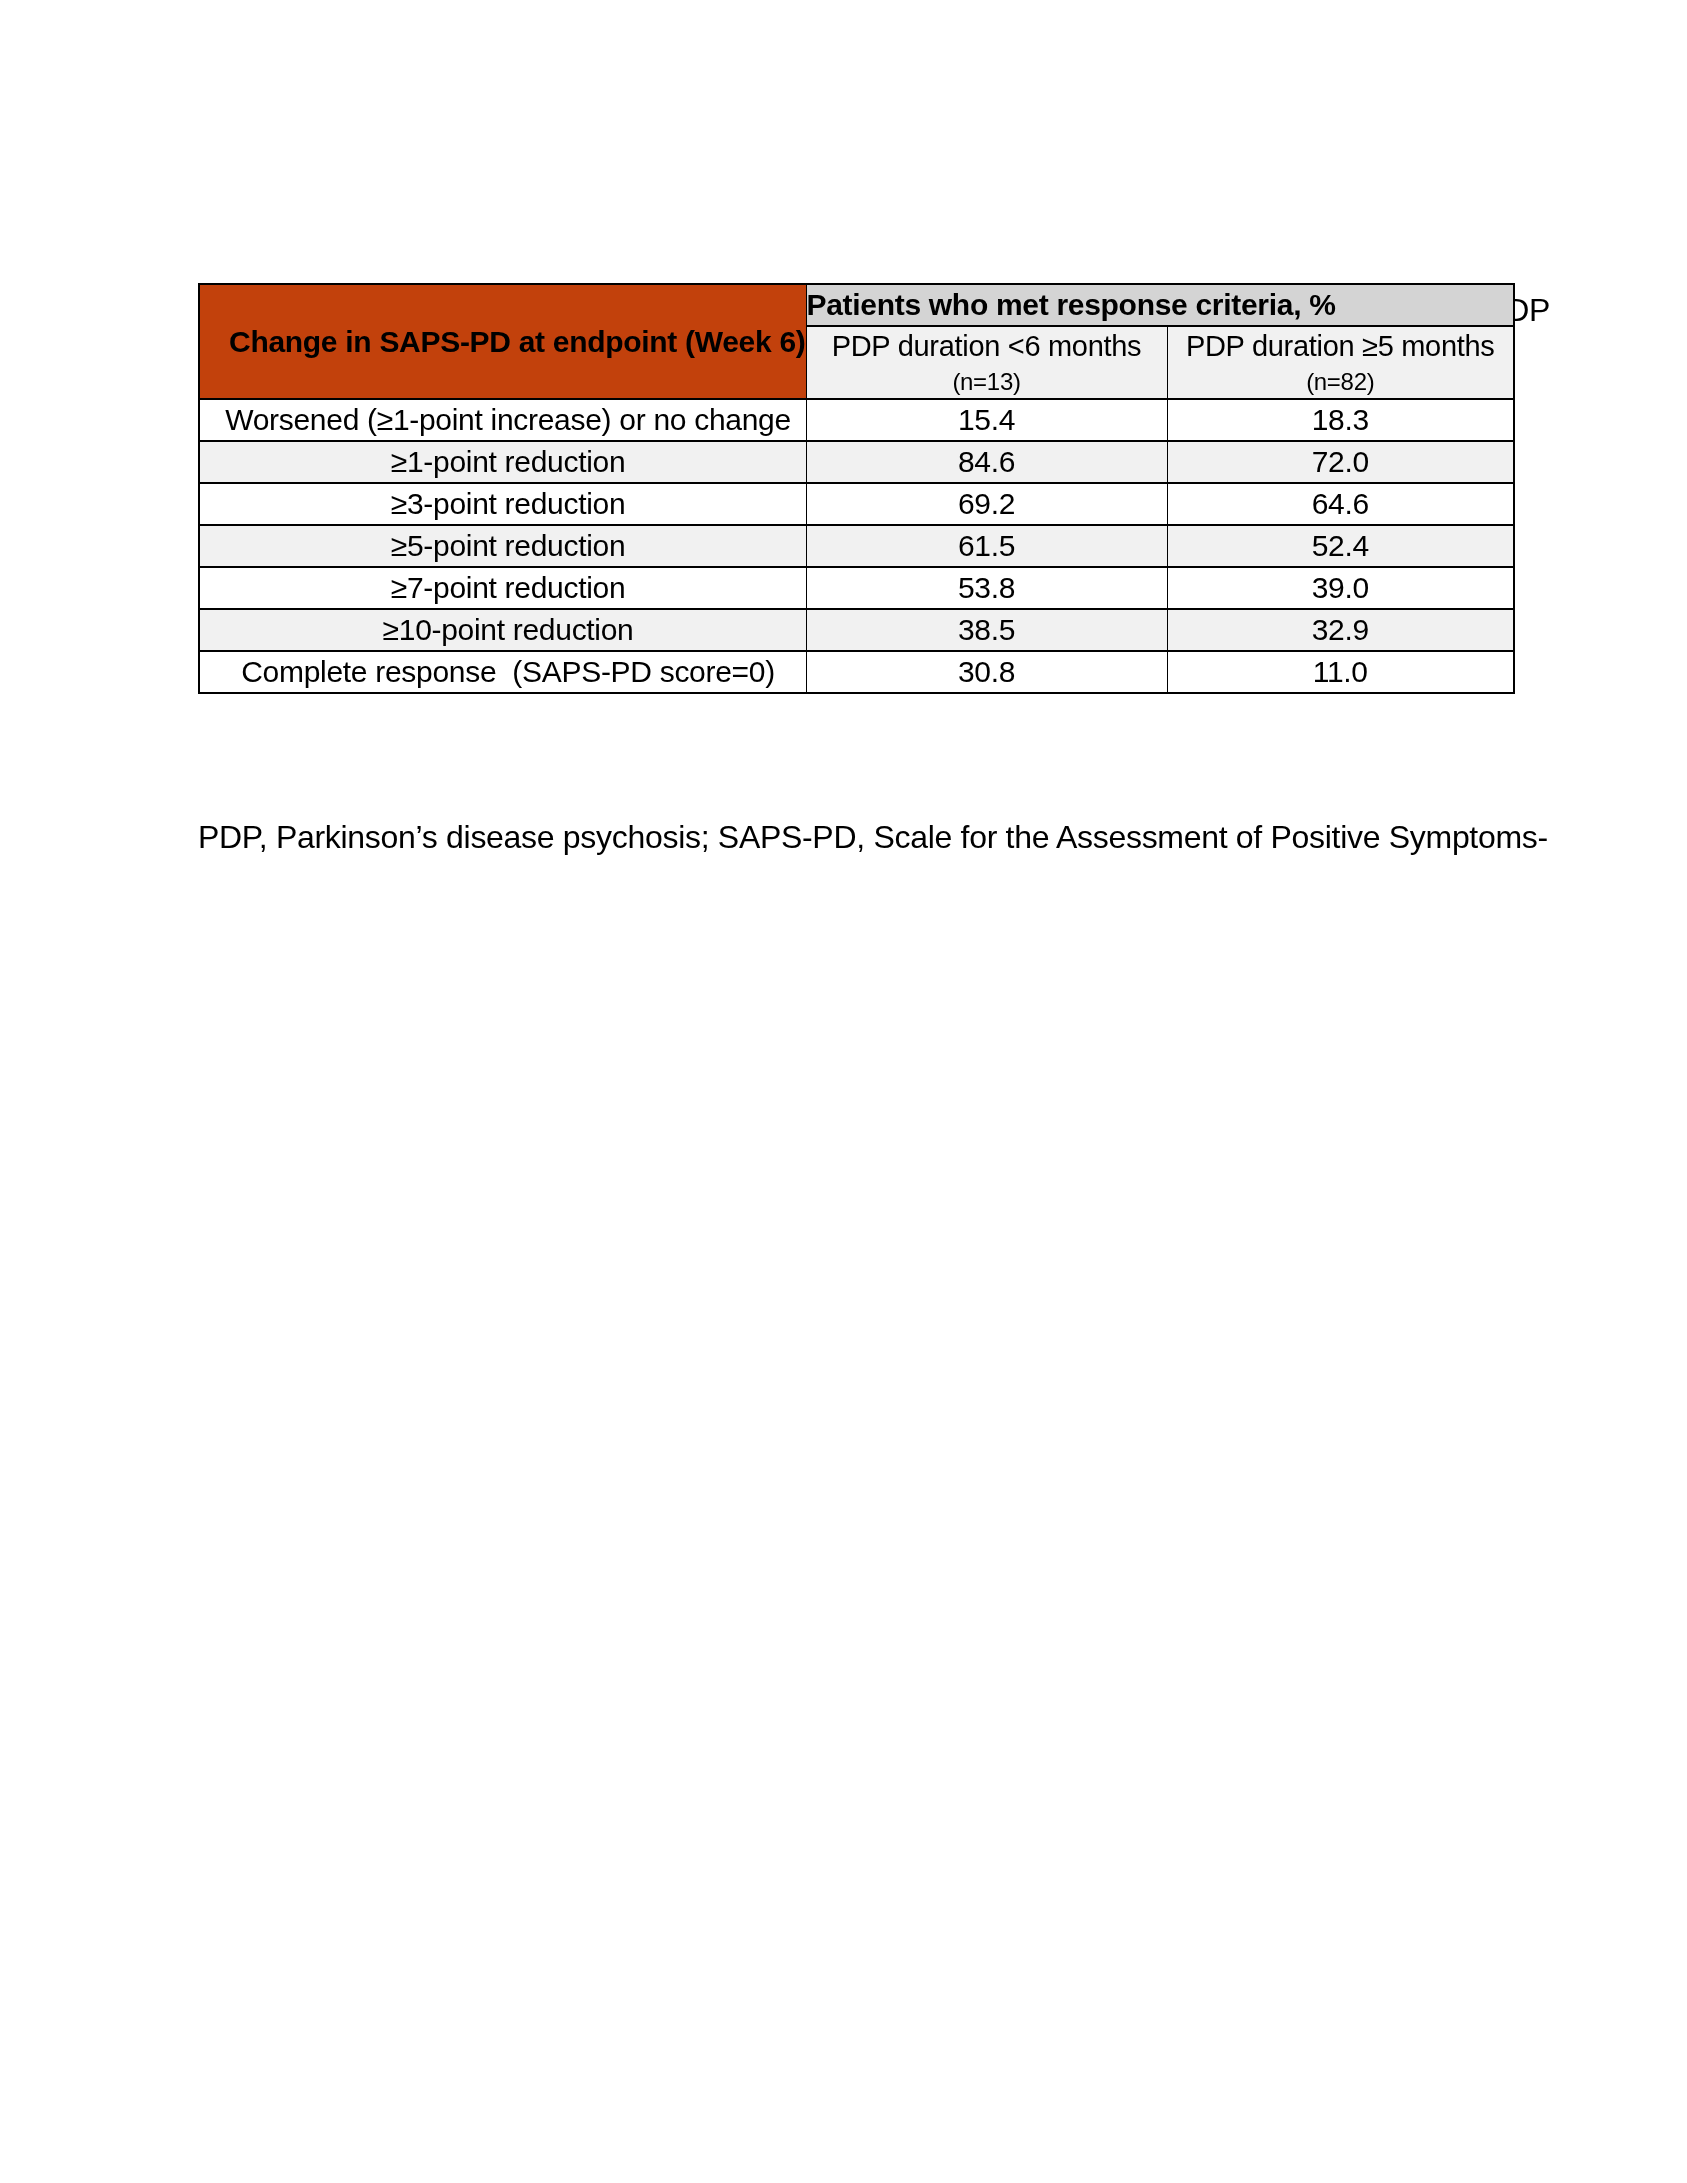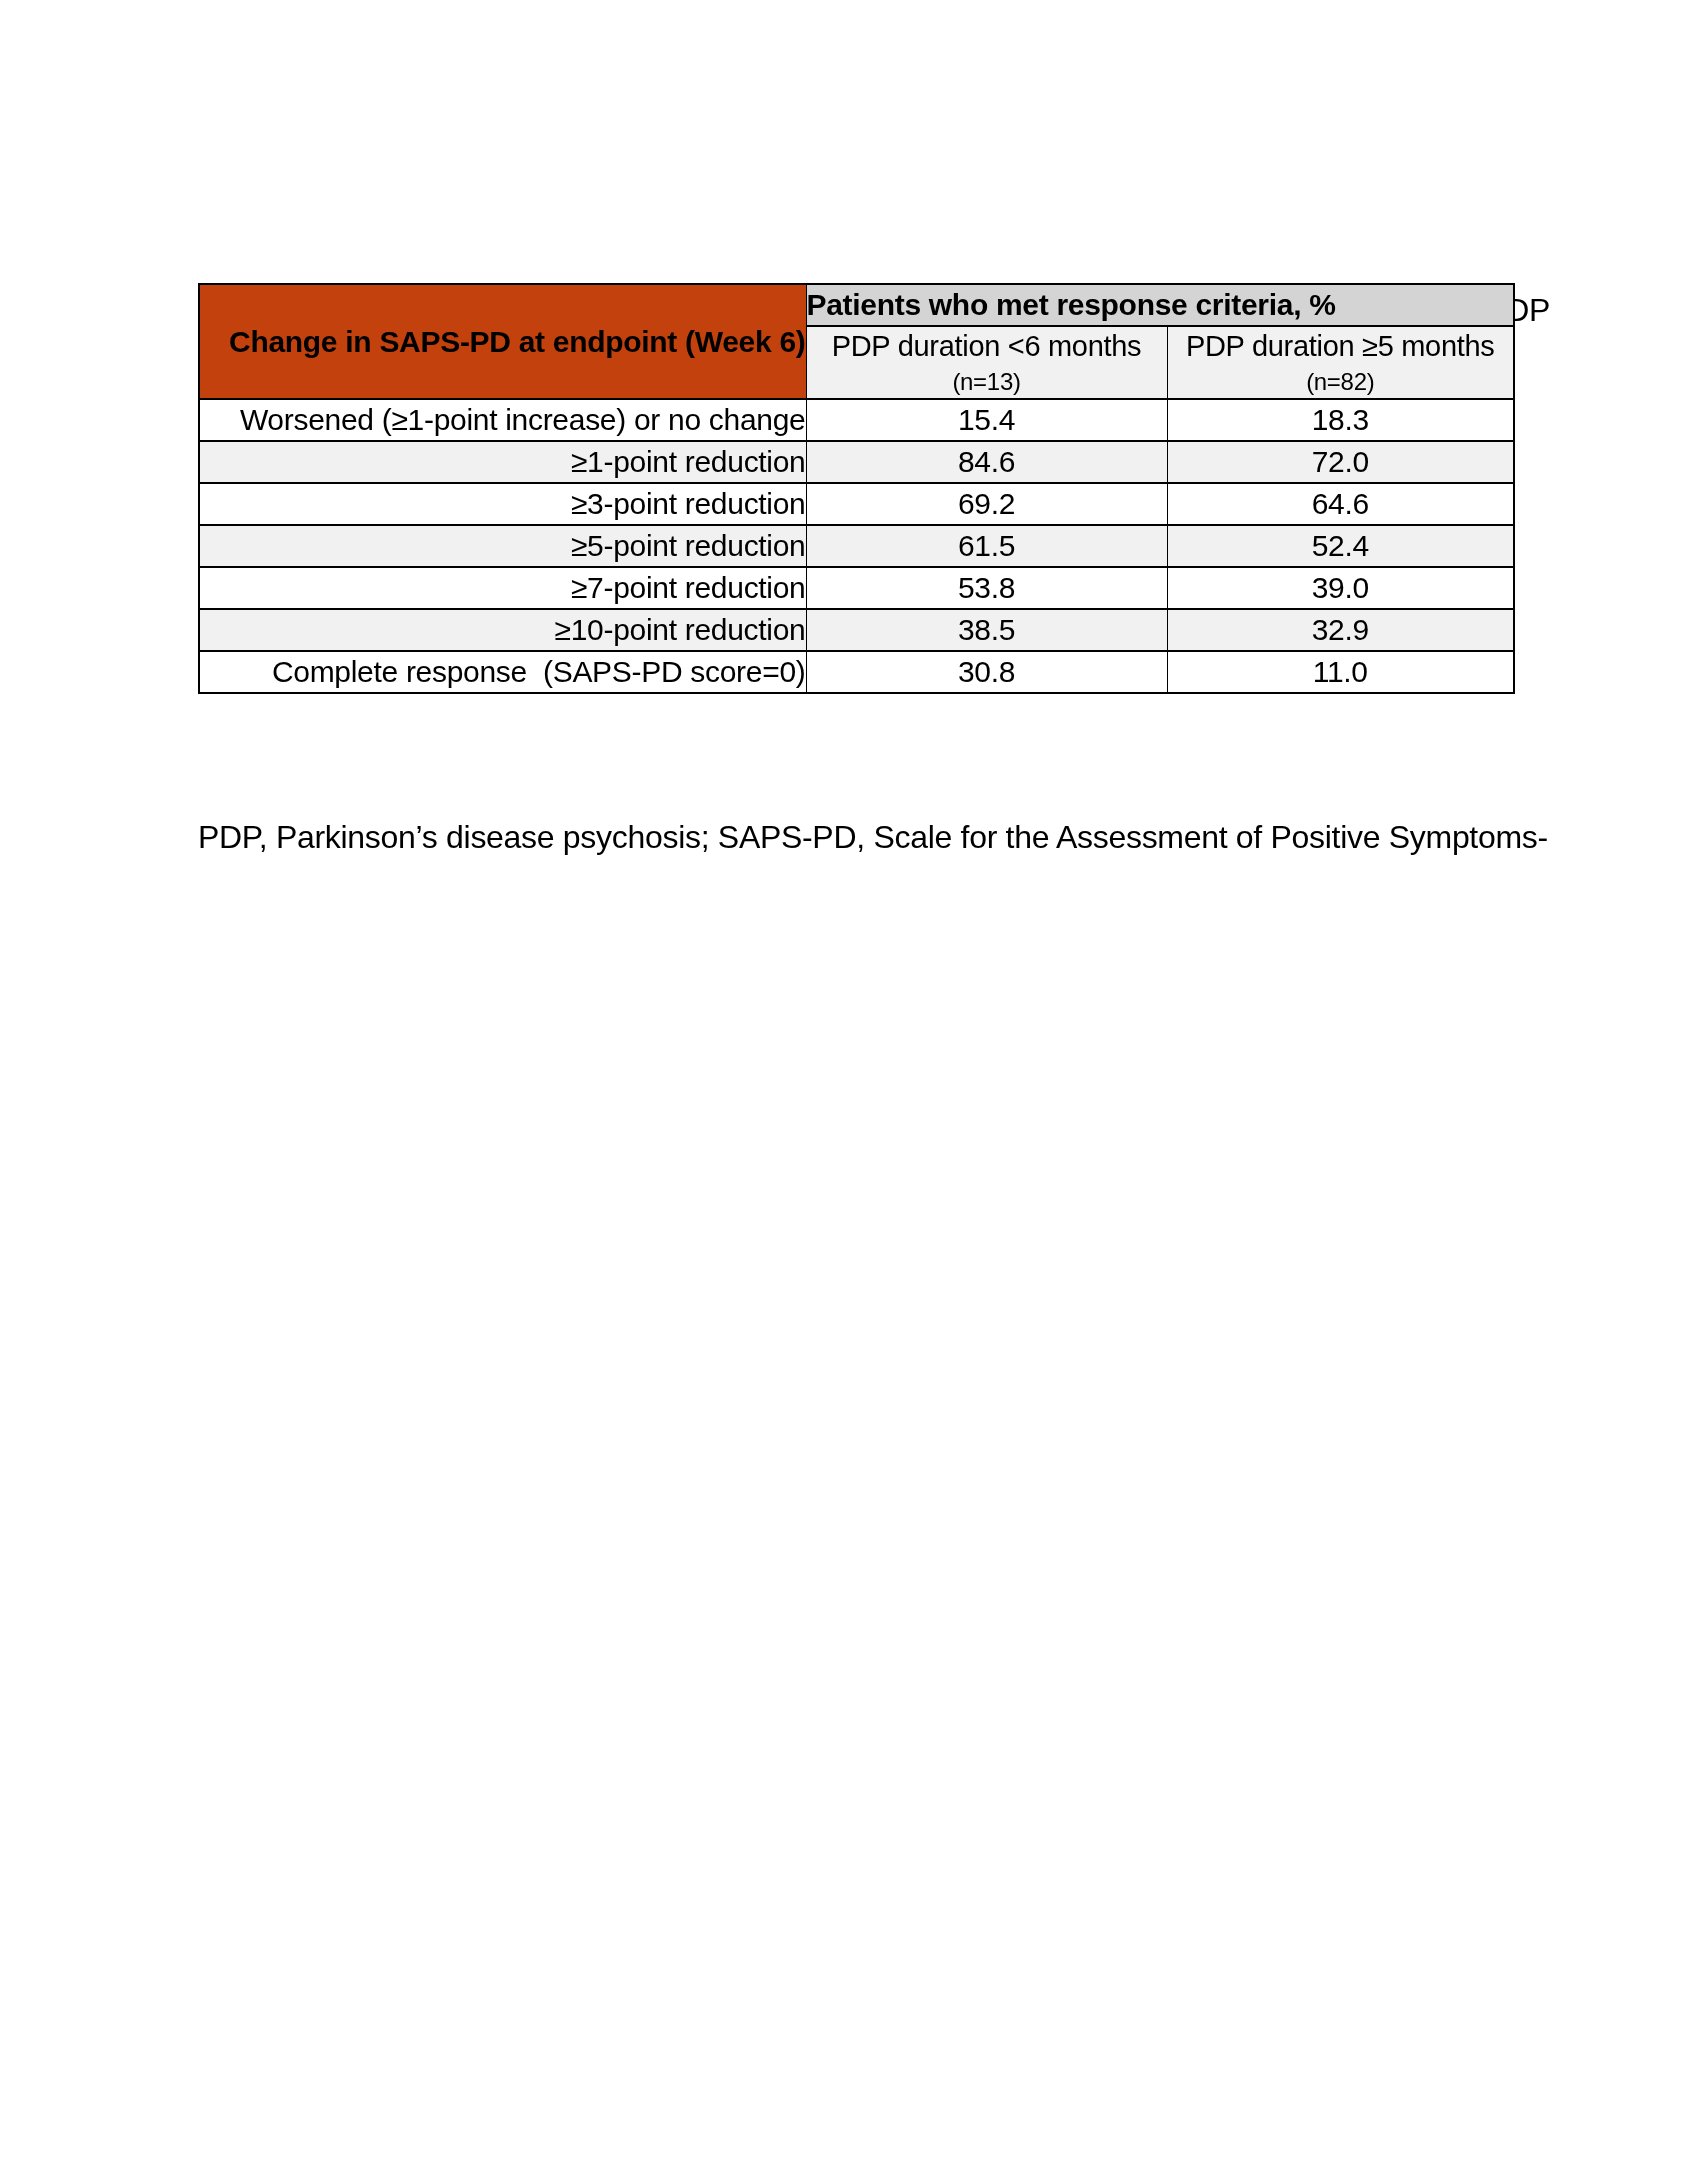--- a/index.html
+++ b/index.html
@@ -79,21 +79,21 @@
   th.sub-header {
     background: #f1f1f1;
     text-align: center;
     vertical-align: middle;
   }
   .sub-line1 { font-size: 29px; line-height: 37px; }
   .sub-line2 { font-size: 24px; line-height: 33px; }
 
   td.row-label {
     font-size: 30px;
-    text-align: right;
+    text-align: center;
     vertical-align: middle;
     padding-left: 10.6px;
     white-space: pre;
     background: #ffffff;
   }
   td.value-cell {
     font-size: 30px;
     text-align: center;
     vertical-align: middle;
     background: #ffffff;

